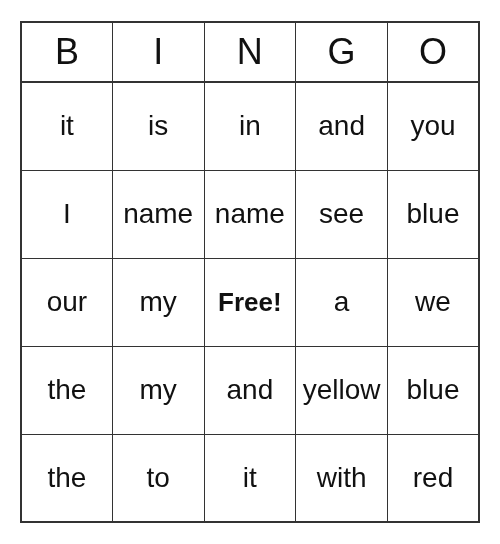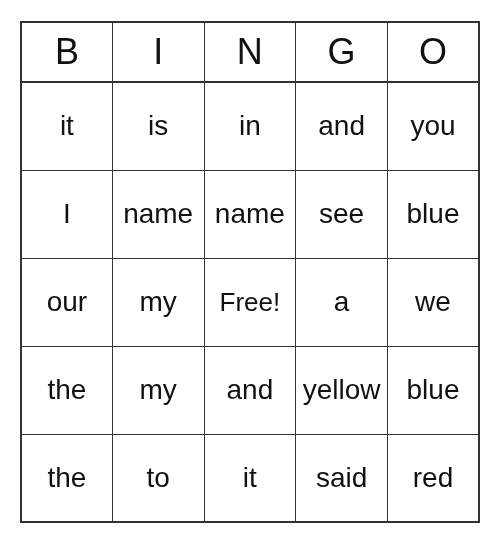--- a/index.html
+++ b/index.html
@@ -37,20 +37,21 @@
 
     .bingo-card thead td {
       font-size: 36px;
       font-weight: normal;
       height: 60px;
       border-bottom: 2px solid #333;
     }
 
     .free-cell {
       font-size: 26px !important;
+      font-weight: bold;
     }
   </style>
 </head>
 <body>
 
 <table class="bingo-card">
   <thead>
     <tr>
 
     <td>B</td>
@@ -87,17 +88,17 @@
         <td>the</td>
         <td>my</td>
         <td>and</td>
         <td>yellow</td>
         <td>blue</td>
       </tr>
       <tr>
         <td>the</td>
         <td>to</td>
         <td>it</td>
-        <td>said</td>
+        <td>with</td>
         <td>red</td>
       </tr>
     </tbody>
 </table>
 
 </body></html>

